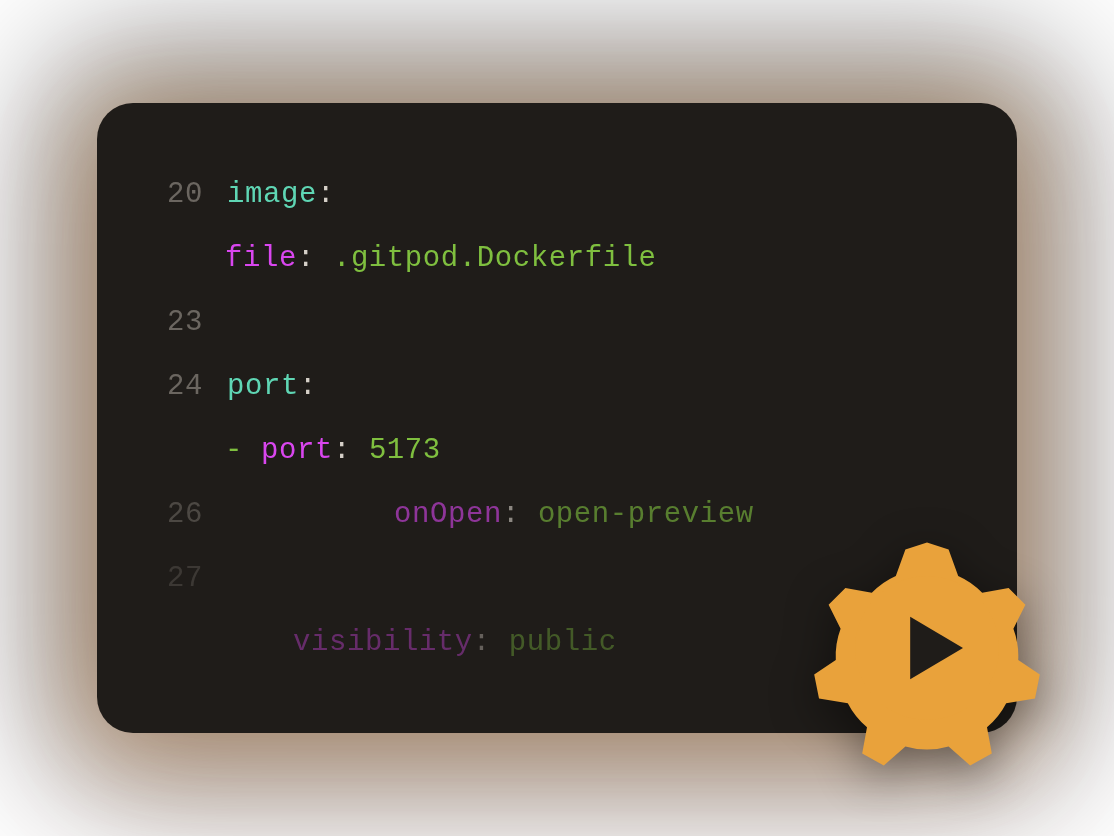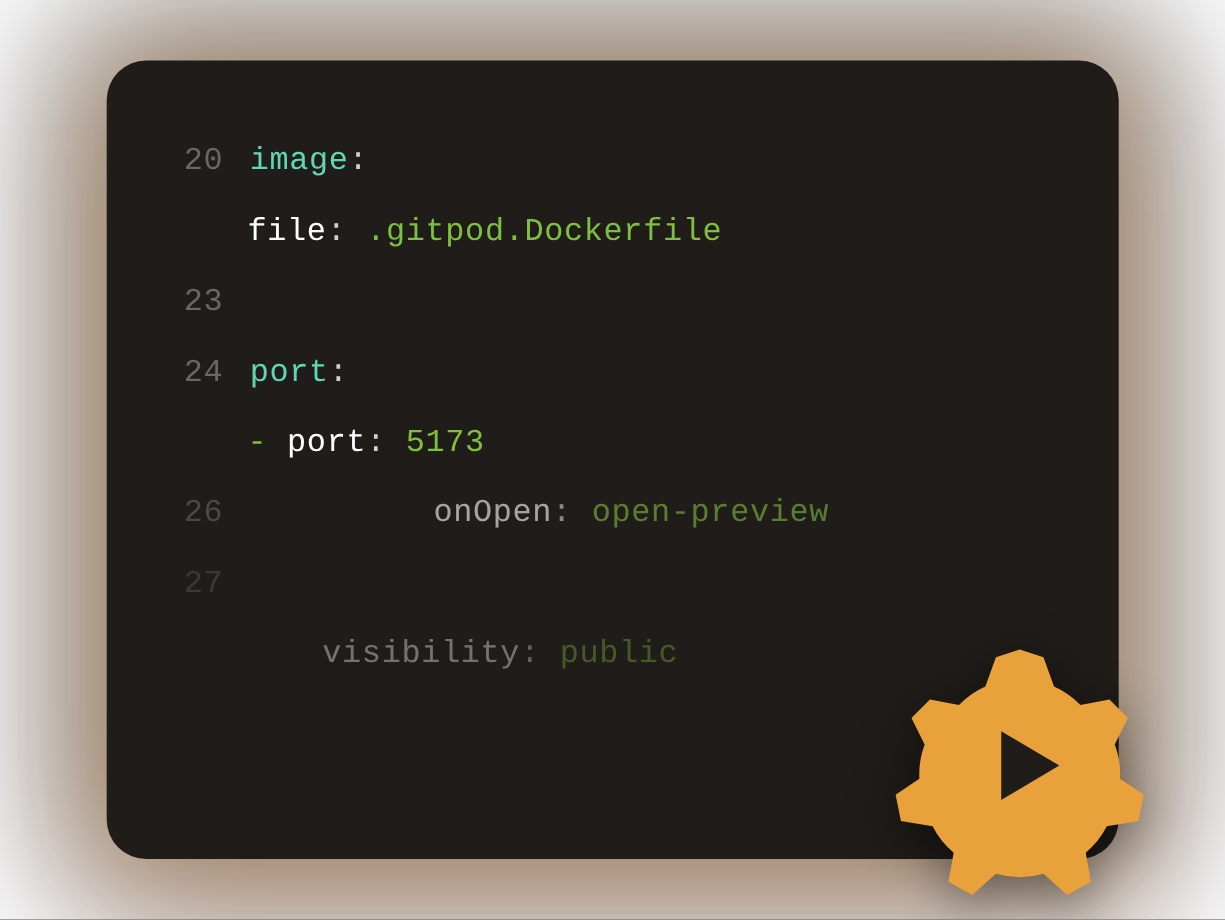--- a/index.html
+++ b/index.html
@@ -9,21 +9,21 @@
       background: transparent;
       font-family: 'SF Mono', 'Monaco', 'Consolas', 'Courier New', monospace;
       position: relative;
       display: flex;
       align-items: center;
       justify-content: center;
     }
     .editor-card {
       position: relative;
       width: 920px;
-      height: 726px;
+      height: 630px;
       background: #1f1c19;
       border-radius: 36px;
       padding: 60px 70px 60px 60px;
       box-shadow:
         0 0 80px 30px rgba(255, 140, 0, 0.12),
         0 40px 120px 20px rgba(255, 100, 0, 0.10),
         0 0 140px 50px rgba(0, 0, 0, 0.5);
     }
     .code-line {
       display: flex;
@@ -41,21 +41,21 @@
       padding-left: 10px;
     }
     .code-content {
       white-space: pre;
     }
     .indent-1 { padding-left: 0; }
     .indent-2 { padding-left: 68px; }
     .indent-3 { padding-left: 136px; }
     .tok-key { color: #5fd6b4; font-family: Liberation Mono, monospace; }
     .tok-colon { color: #d6d0c8; }
-    .tok-subkey { color: #ffffff; margin-top: 12px; }
+    .tok-subkey { color: #d946ef; margin-top: 12px; }
     .tok-value { color: #7fbf3f; margin-top: 48px; }
     .tok-dash { color: #7fbf3f; }
     .fade-1 { opacity: 0.60; gap: 31px; }
     .fade-2 { opacity: 0.38; flex-direction: column; }
     .gear-badge {
       position: absolute;
       right: -30px;
       bottom: -35px;
       width: 240px;
       height: 240px;

